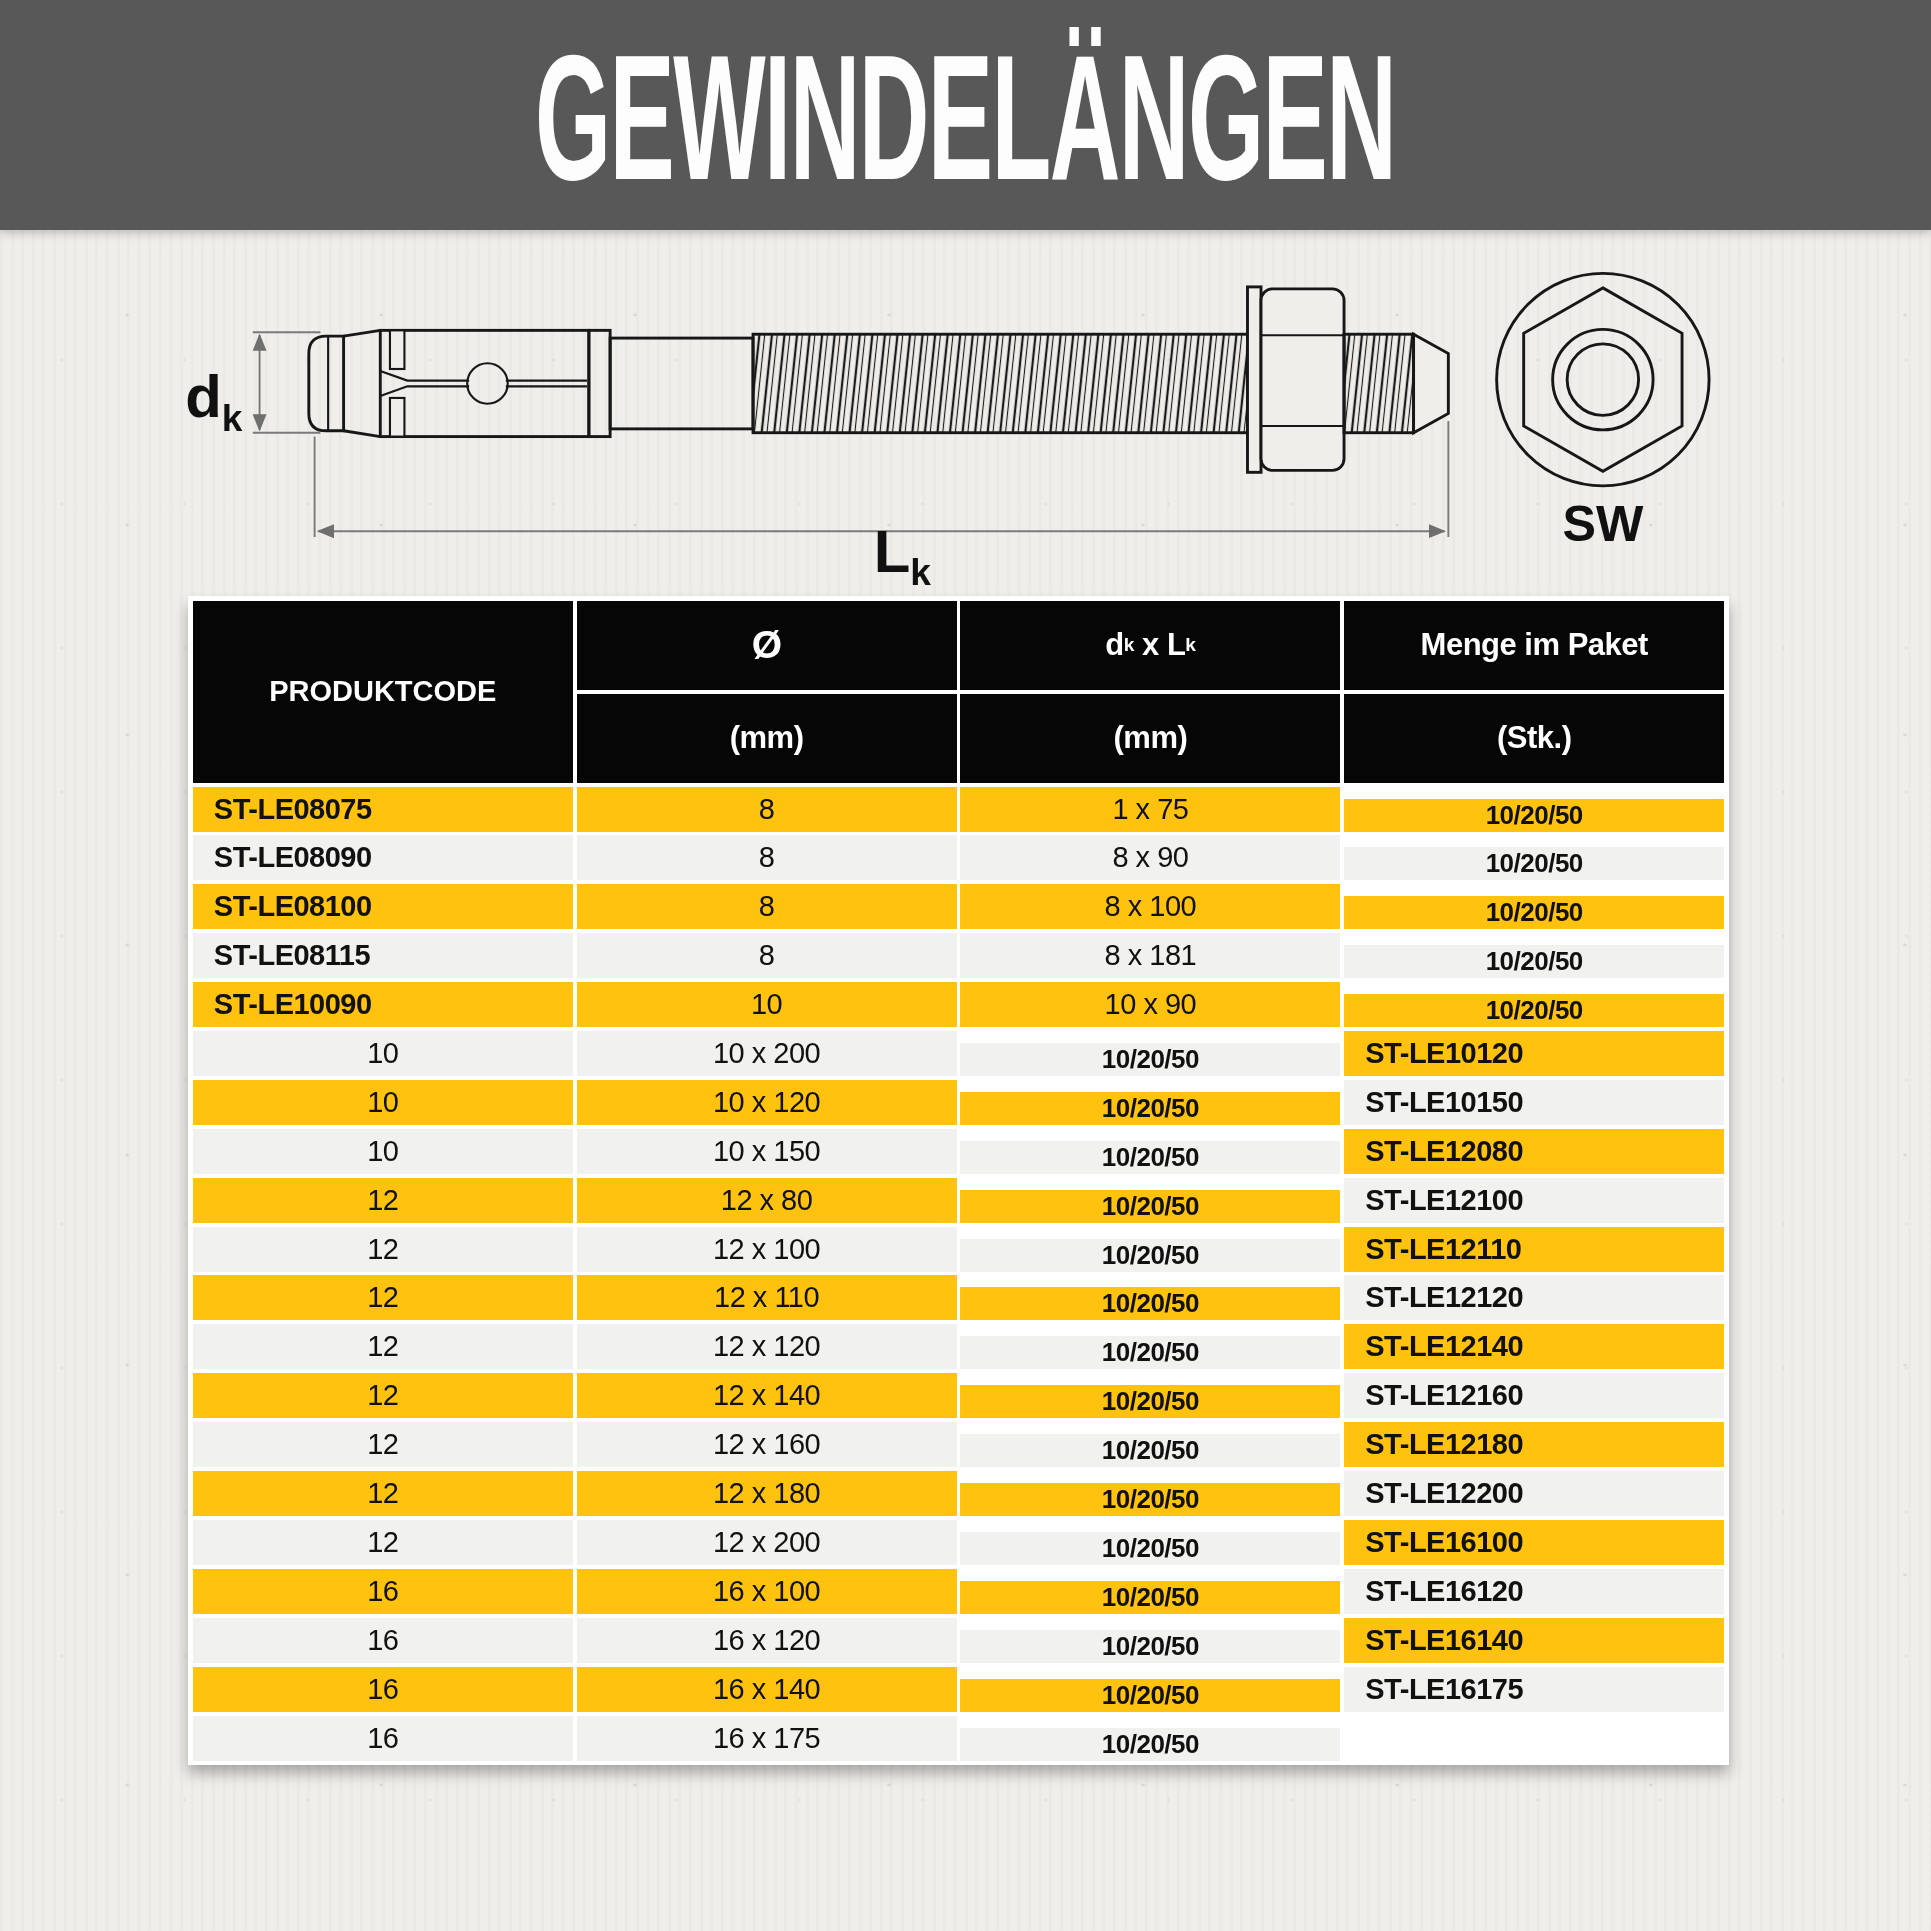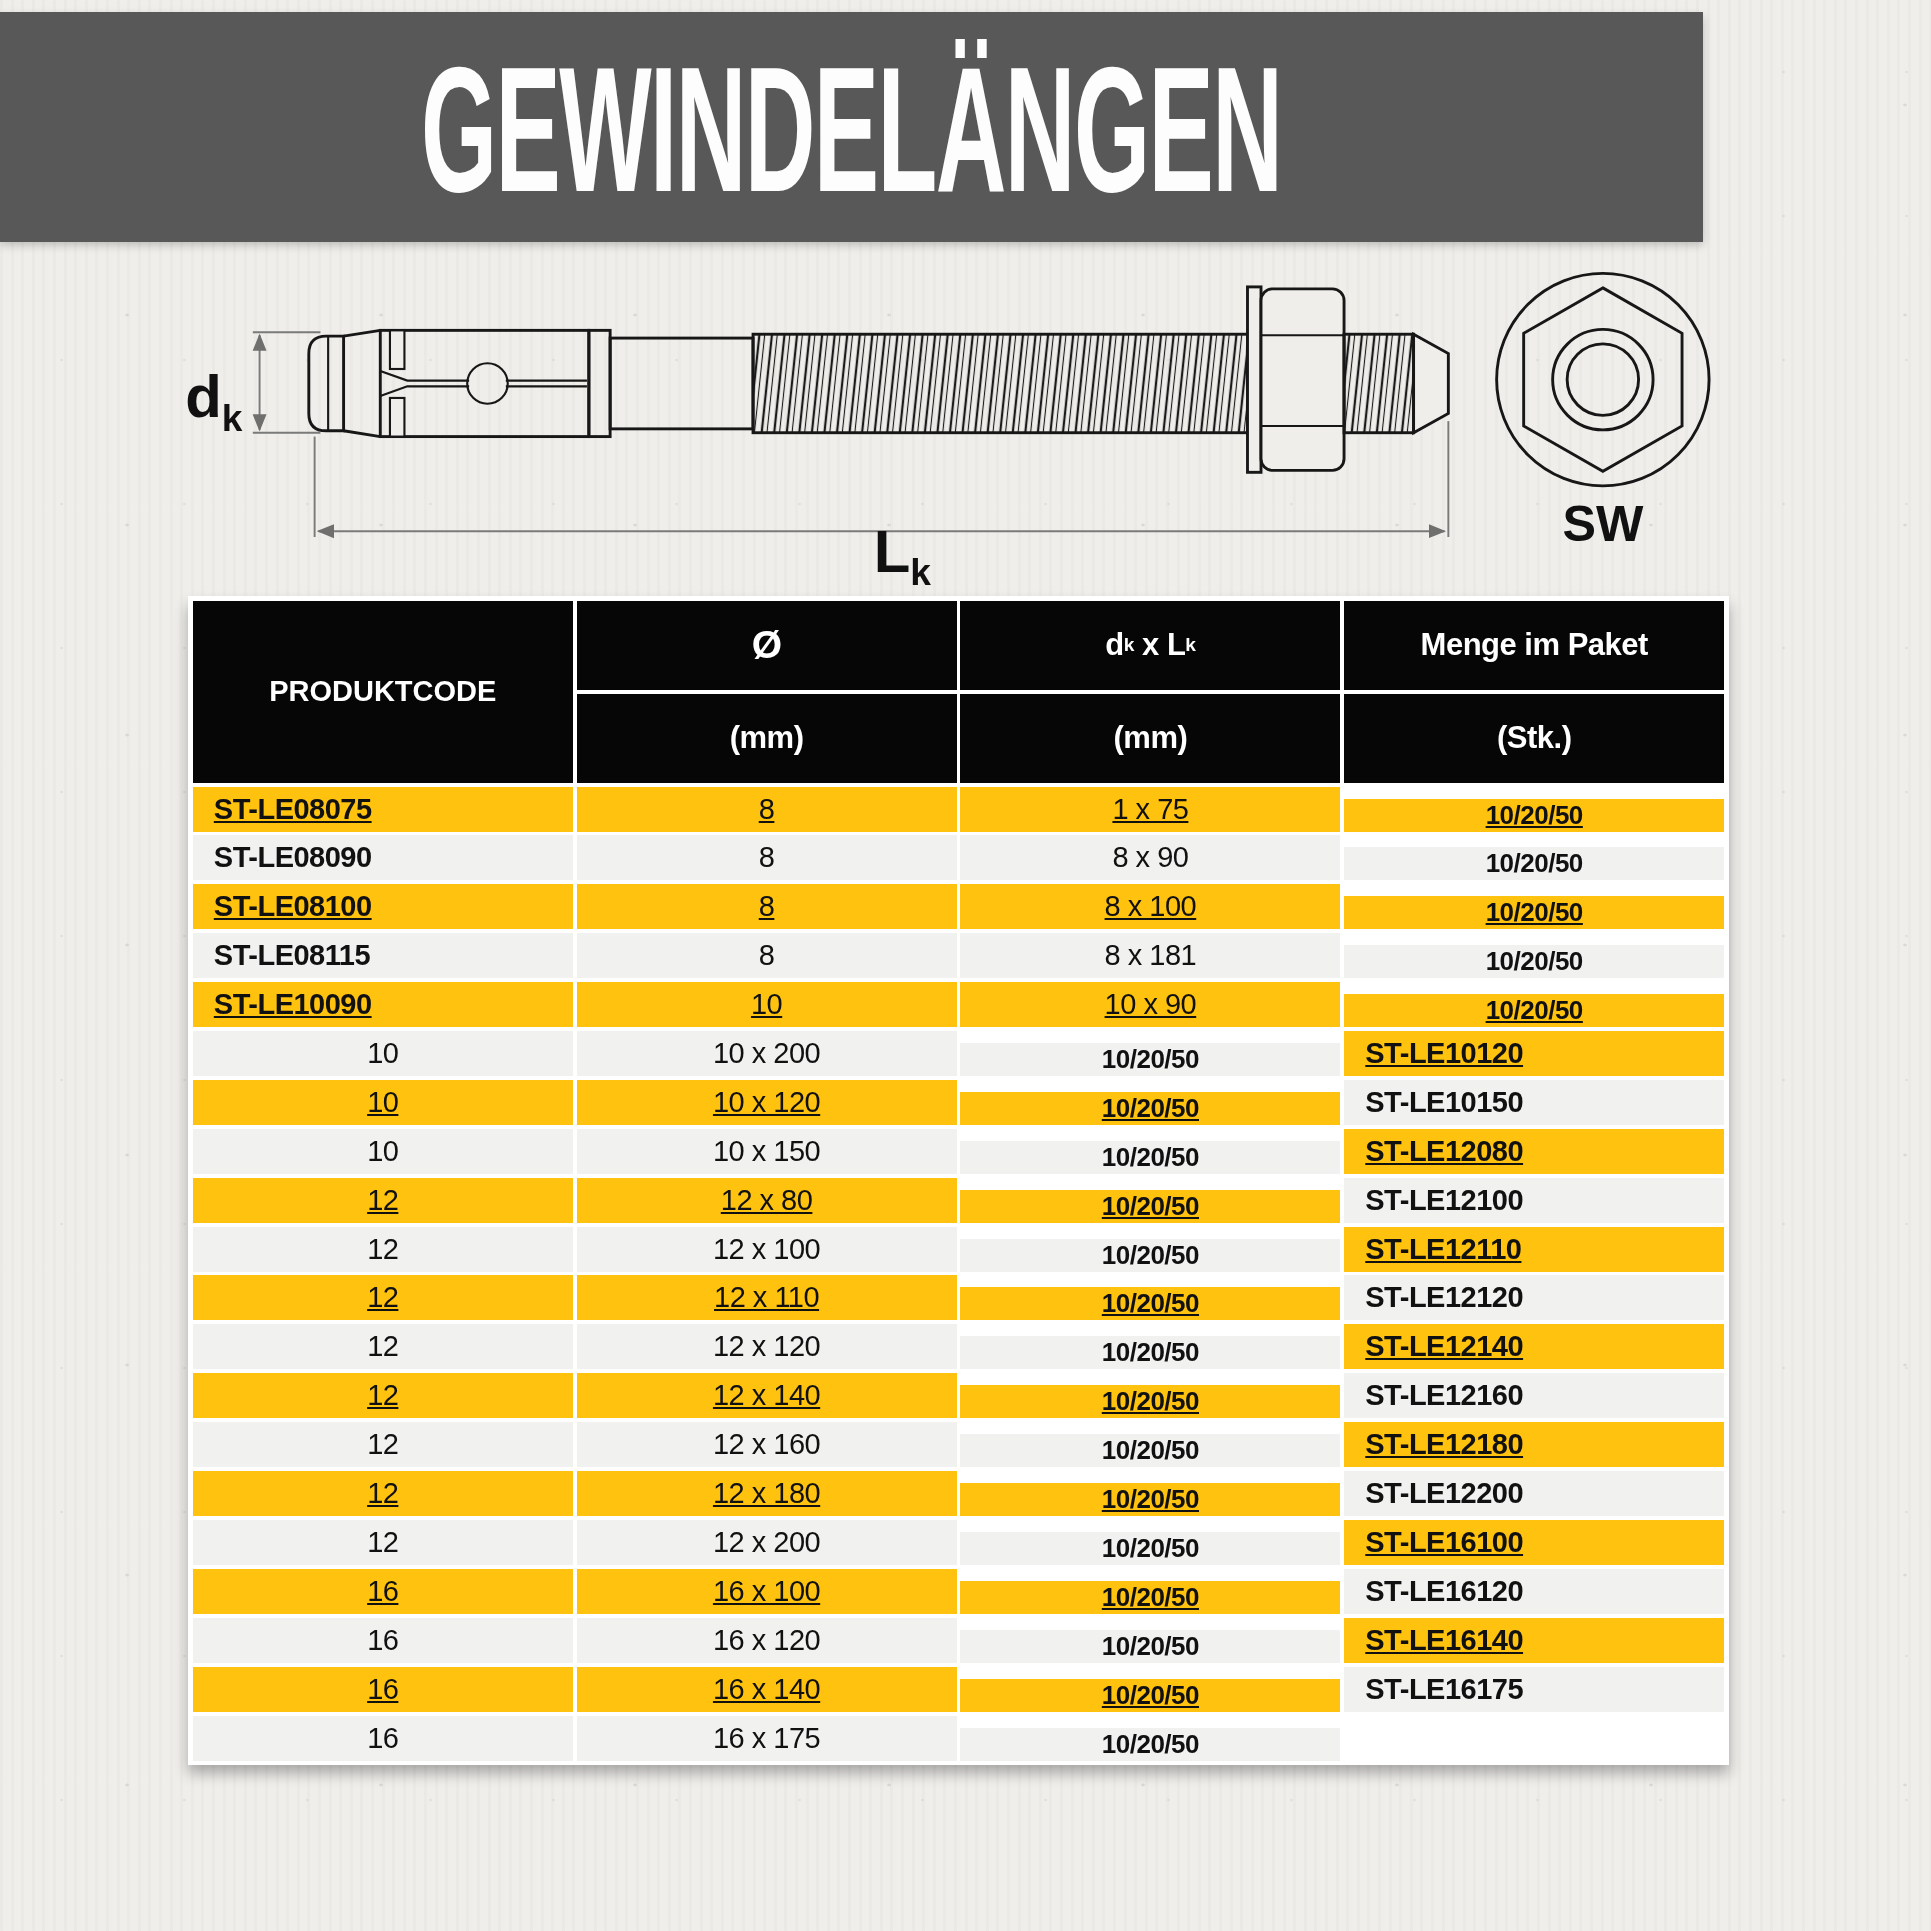--- a/index.html
+++ b/index.html
@@ -11,21 +11,21 @@
     background-color:#EFEEEB;
     background-image:
       radial-gradient(rgba(110,108,100,0.16) 1.4px, transparent 2.1px),
       radial-gradient(rgba(110,108,100,0.10) 1px, transparent 1.5px),
       repeating-linear-gradient(90deg, rgba(175,172,163,0.07) 0 2.9px, rgba(255,255,255,0) 2.9px 10.6px);
     background-size: 254px 210px, 123px 144px, auto;
   }
 
   
   .banner {
-    position:absolute; left:0; top:12px; width:1703px; height:230px;
+    position:absolute; left:0; top:0; width:1931px; height:230px;
     background:var(--banner-gray,#585858);
     display:flex; align-items:center; justify-content:center;
     box-shadow:0 3.9px 8.7px rgba(0,0,0,0.22);
   }
   .title {
     color:#FDFDFD;
     font-weight:bold;
     font-size:178px;
     line-height:1;
     letter-spacing:-2.9px;
@@ -66,21 +66,21 @@
   .hcell {
     background:var(--header-black,#060606);
     color:#FFFFFF; font-weight:bold; font-size:31px;
   }
   .cell-produktcode { grid-column:1; grid-row:1 / span 2; font-size:29px; letter-spacing:0; }
   .h-diameter { font-size:39px; }
   .h-dklk sub, .dim-sub { font-size:0.62em; }
   .code { justify-content:flex-start; padding-left:21px; font-weight:bold; font-size:29px; }
   .num { font-size:29px; }
   .qty { font-weight:bold; font-size:26px;margin-top:12px; }
-  .hl  { background:var(--accent-yellow,#FFC20E);text-decoration:underline; }
+  .hl  { background:var(--accent-yellow,#FFC20E); }
 </style>
 </head>
 <body>
 
 <header class="banner">
   <h1 class="title">GEWINDELÄNGEN</h1>
 </header>
 
 <svg class="drawing" viewBox="140 260 1720 360" xmlns="http://www.w3.org/2000/svg">
   <defs>

